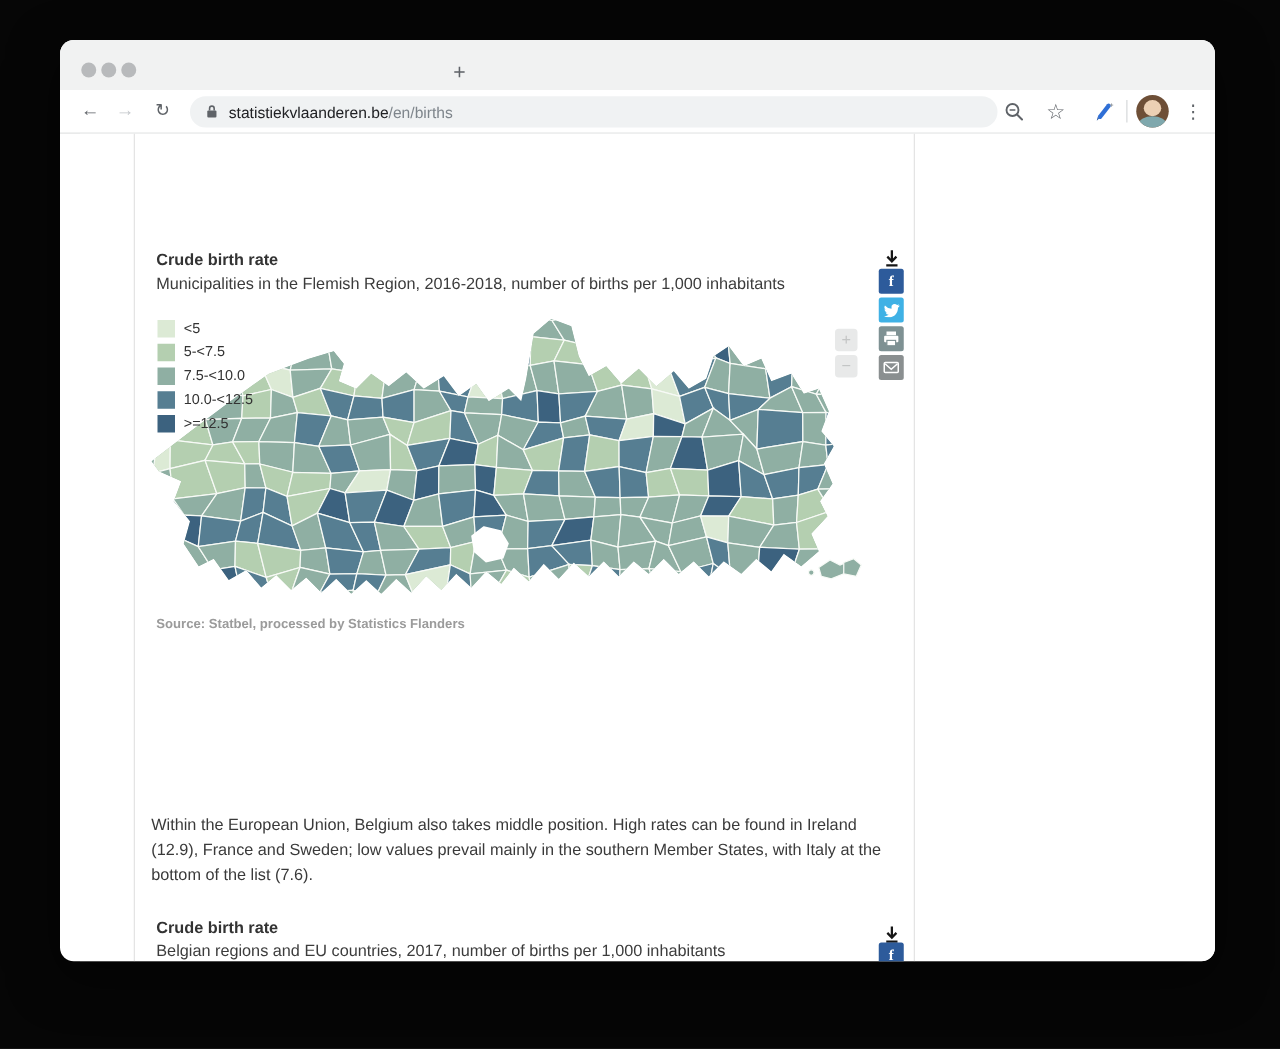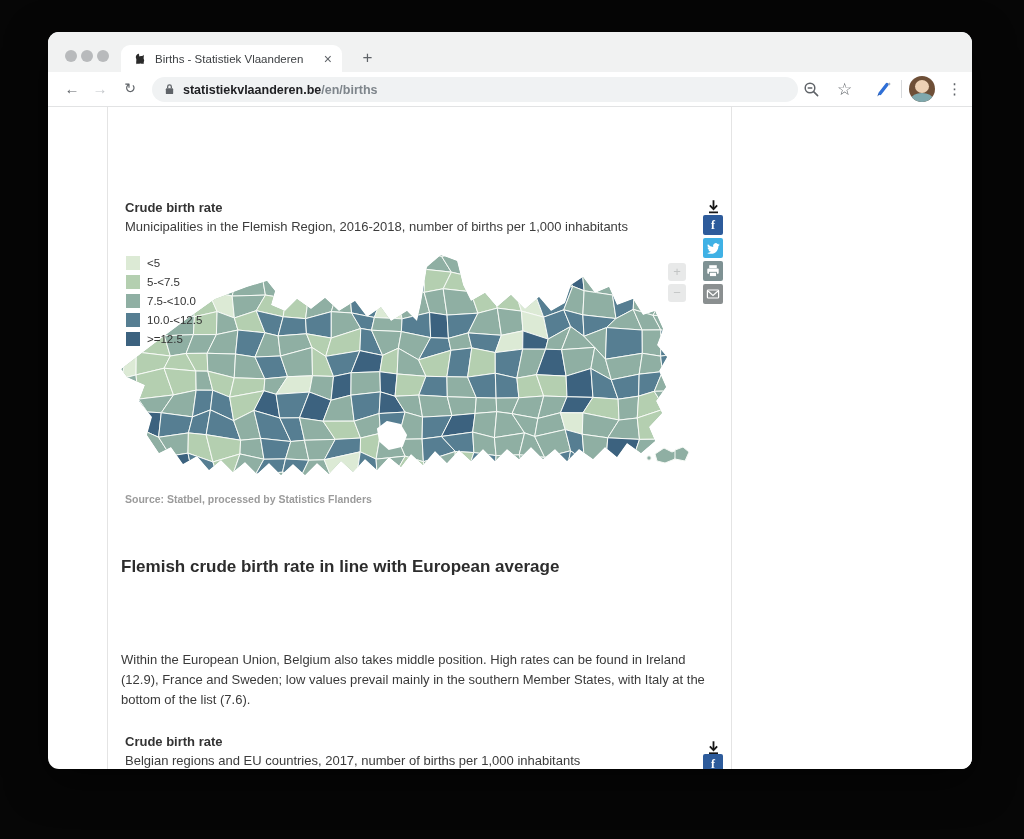--- a/index.html
+++ b/index.html
@@ -13,21 +13,21 @@
   .tab{position:absolute;left:73px;top:13px;width:221px;height:27px;background:#fff;
     border-radius:9px 9px 0 0;display:flex;align-items:center;padding:0 8px 0 12px;box-sizing:border-box;}
   .tab-title{font-size:11.5px;color:#3d4043;white-space:nowrap;overflow:hidden;flex:1;margin-left:8px;}
   .tab-close{font-size:14px;color:#5f6368;line-height:14px;padding:0 2px;}
   .newtab{position:absolute;left:306px;top:13px;width:27px;height:27px;text-align:center;
     line-height:26px;font-size:17px;color:#5f6368;}
   .toolbar{position:absolute;left:0;top:40px;width:924px;height:35px;background:#fff;
     border-bottom:1px solid #e2e3e4;box-sizing:border-box;}
   .navbtn{position:absolute;top:48px;font-size:15px;color:#5f6368;width:20px;text-align:center;}
   .omnibox{position:absolute;left:104px;top:45px;width:646px;height:25px;border-radius:13px;
-    background:#f0f2f3;display:flex;align-items:center;padding:0 12px;box-sizing:border-box;font-weight:bold;}
+    background:#f0f2f3;display:flex;align-items:center;padding:0 12px;box-sizing:border-box;}
   .url{font-size:12.5px;margin-left:8px;color:#202124;}
   .url .path{color:#7e858b;}
   .avatar{position:absolute;left:861px;top:44px;width:26px;height:26px;border-radius:50%;overflow:hidden;
     background:#6e4f37;}
   .avatar .face{position:absolute;left:6px;top:4px;width:14px;height:13px;border-radius:50%;background:#ecd0b4;}
   .avatar .body{position:absolute;left:2px;top:17px;width:22px;height:12px;border-radius:50% 50% 0 0;background:#7fa8ad;}
   .vsep{position:absolute;left:853px;top:48px;width:1px;height:18px;background:#d8dadc;}
   
   .content{position:absolute;left:16px;top:75px;width:924px;height:662px;background:#fff;}
   .vline{position:absolute;top:0;width:1px;height:662px;background:#e4e4e4;}
@@ -52,29 +52,20 @@
 </style>
 </head>
 <body>
 
 <div class="window">
 
   <div class="tabstrip">
     <div class="dot" style="left:17px"></div>
     <div class="dot" style="left:33px"></div>
     <div class="dot" style="left:49px"></div>
-    <div class="tab">
-      <span style="display:inline-flex">
-        <svg width="14" height="14" viewBox="0 0 16 16">
-            <path d="M4 14 C3 11 4.5 9 3.5 7 C2.5 5 4.5 2 6.5 2 C7.5 3 6.5 4 7.5 5 C9.5 4 11 5 12 3 C13 5 11.5 6.5 12.5 8.5 C13.5 10.5 11.5 11 12.5 13 C10.5 14 9 12.5 8 13.2 C7 14 5.5 13 4 14 Z" fill="#2a2a2a"></path>
-          </svg>
-      </span>
-      <span class="tab-title">Births - Statistiek Vlaanderen</span>
-      <span class="tab-close">×</span>
-    </div>
     <div class="newtab">+</div>
   </div>
 
   <div class="toolbar"></div>
   <div class="navbtn" style="left:14px">←</div>
   <div class="navbtn" style="left:42px;color:#c4c7cb">→</div>
   <div class="navbtn" style="left:72px;font-size:14px">↻</div>
   <div class="omnibox">
     <span style="display:inline-flex">
       <svg width="11" height="13" viewBox="0 0 12 14">
@@ -483,21 +474,20 @@
       <polygon points="268,171 281,174 287,184 283,195 270,198 261,190 259,178" fill="#ffffff" stroke="#ffffff" stroke-width="2"></polygon>
       <g id="voeren">
         <circle class="vcell" cx="530" cy="207" r="2.2" stroke="#f7faf6" stroke-width="1" fill="#8fafa3"></circle>
         <polygon class="vcell" points="536,203 545,197 553,201 558,199 556,208 546,212 538,210" stroke="#f7faf6" stroke-width="1" fill="#8fafa3"></polygon>
         <polygon class="vcell" points="556,199 564,196 570,201 566,210 556,208" stroke="#f7faf6" stroke-width="1" fill="#8fafa3"></polygon>
       </g>
     </svg>
 
     <div class="source" style="left:61px;top:386px">Source: Statbel, processed by Statistics Flanders</div>
 
-    <h1 class="headline" style="left:57px;top:450px">Flemish crude birth rate in line with European average</h1>
     <p class="para" style="left:57px;top:543px;margin:0">Within the European Union, Belgium also takes middle position. High rates can be found in Ireland (12.9), France and Sweden; low values prevail mainly in the southern Member States, with Italy at the bottom of the list (7.6).</p>
 
     <div class="fig-title" style="left:61px;top:627px">Crude birth rate</div>
     <div class="fig-sub" style="left:61px;top:646px">Belgian regions and EU countries, 2017, number of births per 1,000 inhabitants</div>
 
     <div class="share" style="top:0">
       <div class="sharebtn" style="top:630px;background:transparent">
         <svg width="15" height="15" viewBox="0 0 14 14">
             <path d="M7 1.2 V9" stroke="#161616" stroke-width="1.7" fill="none"></path>
             <path d="M3.6 5.9 L7 9.4 L10.4 5.9" stroke="#161616" stroke-width="1.7" fill="none"></path>

